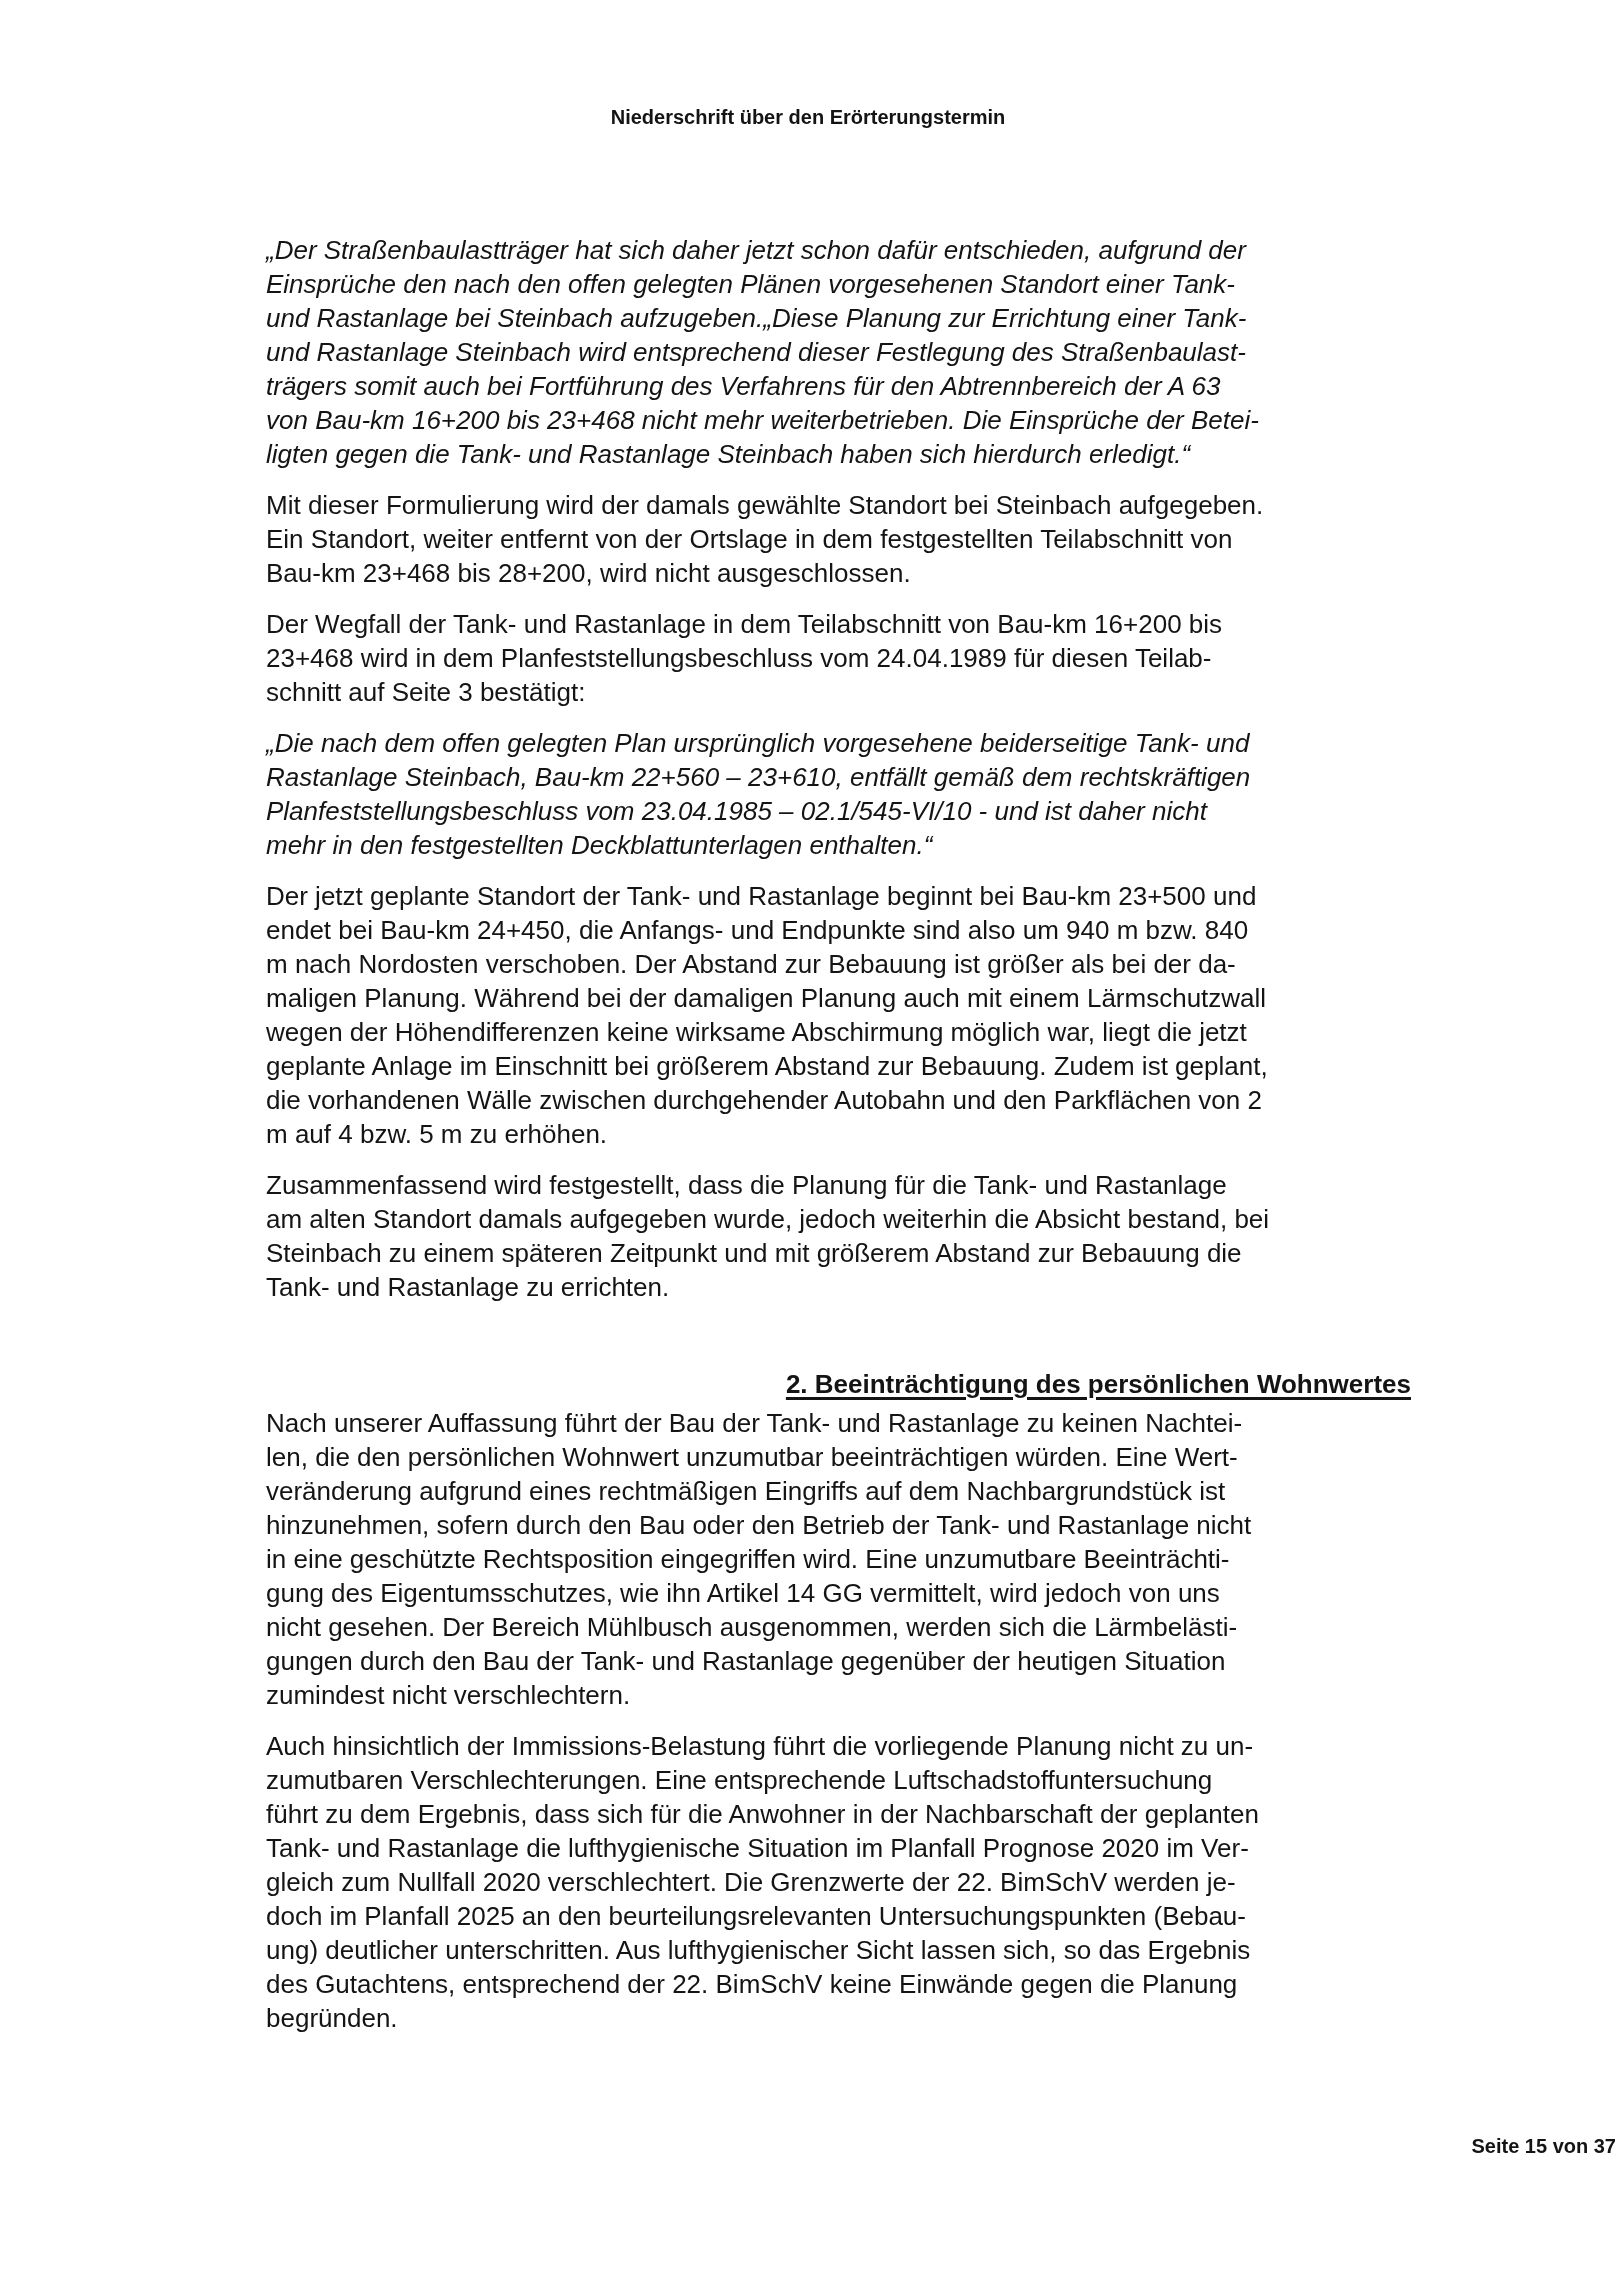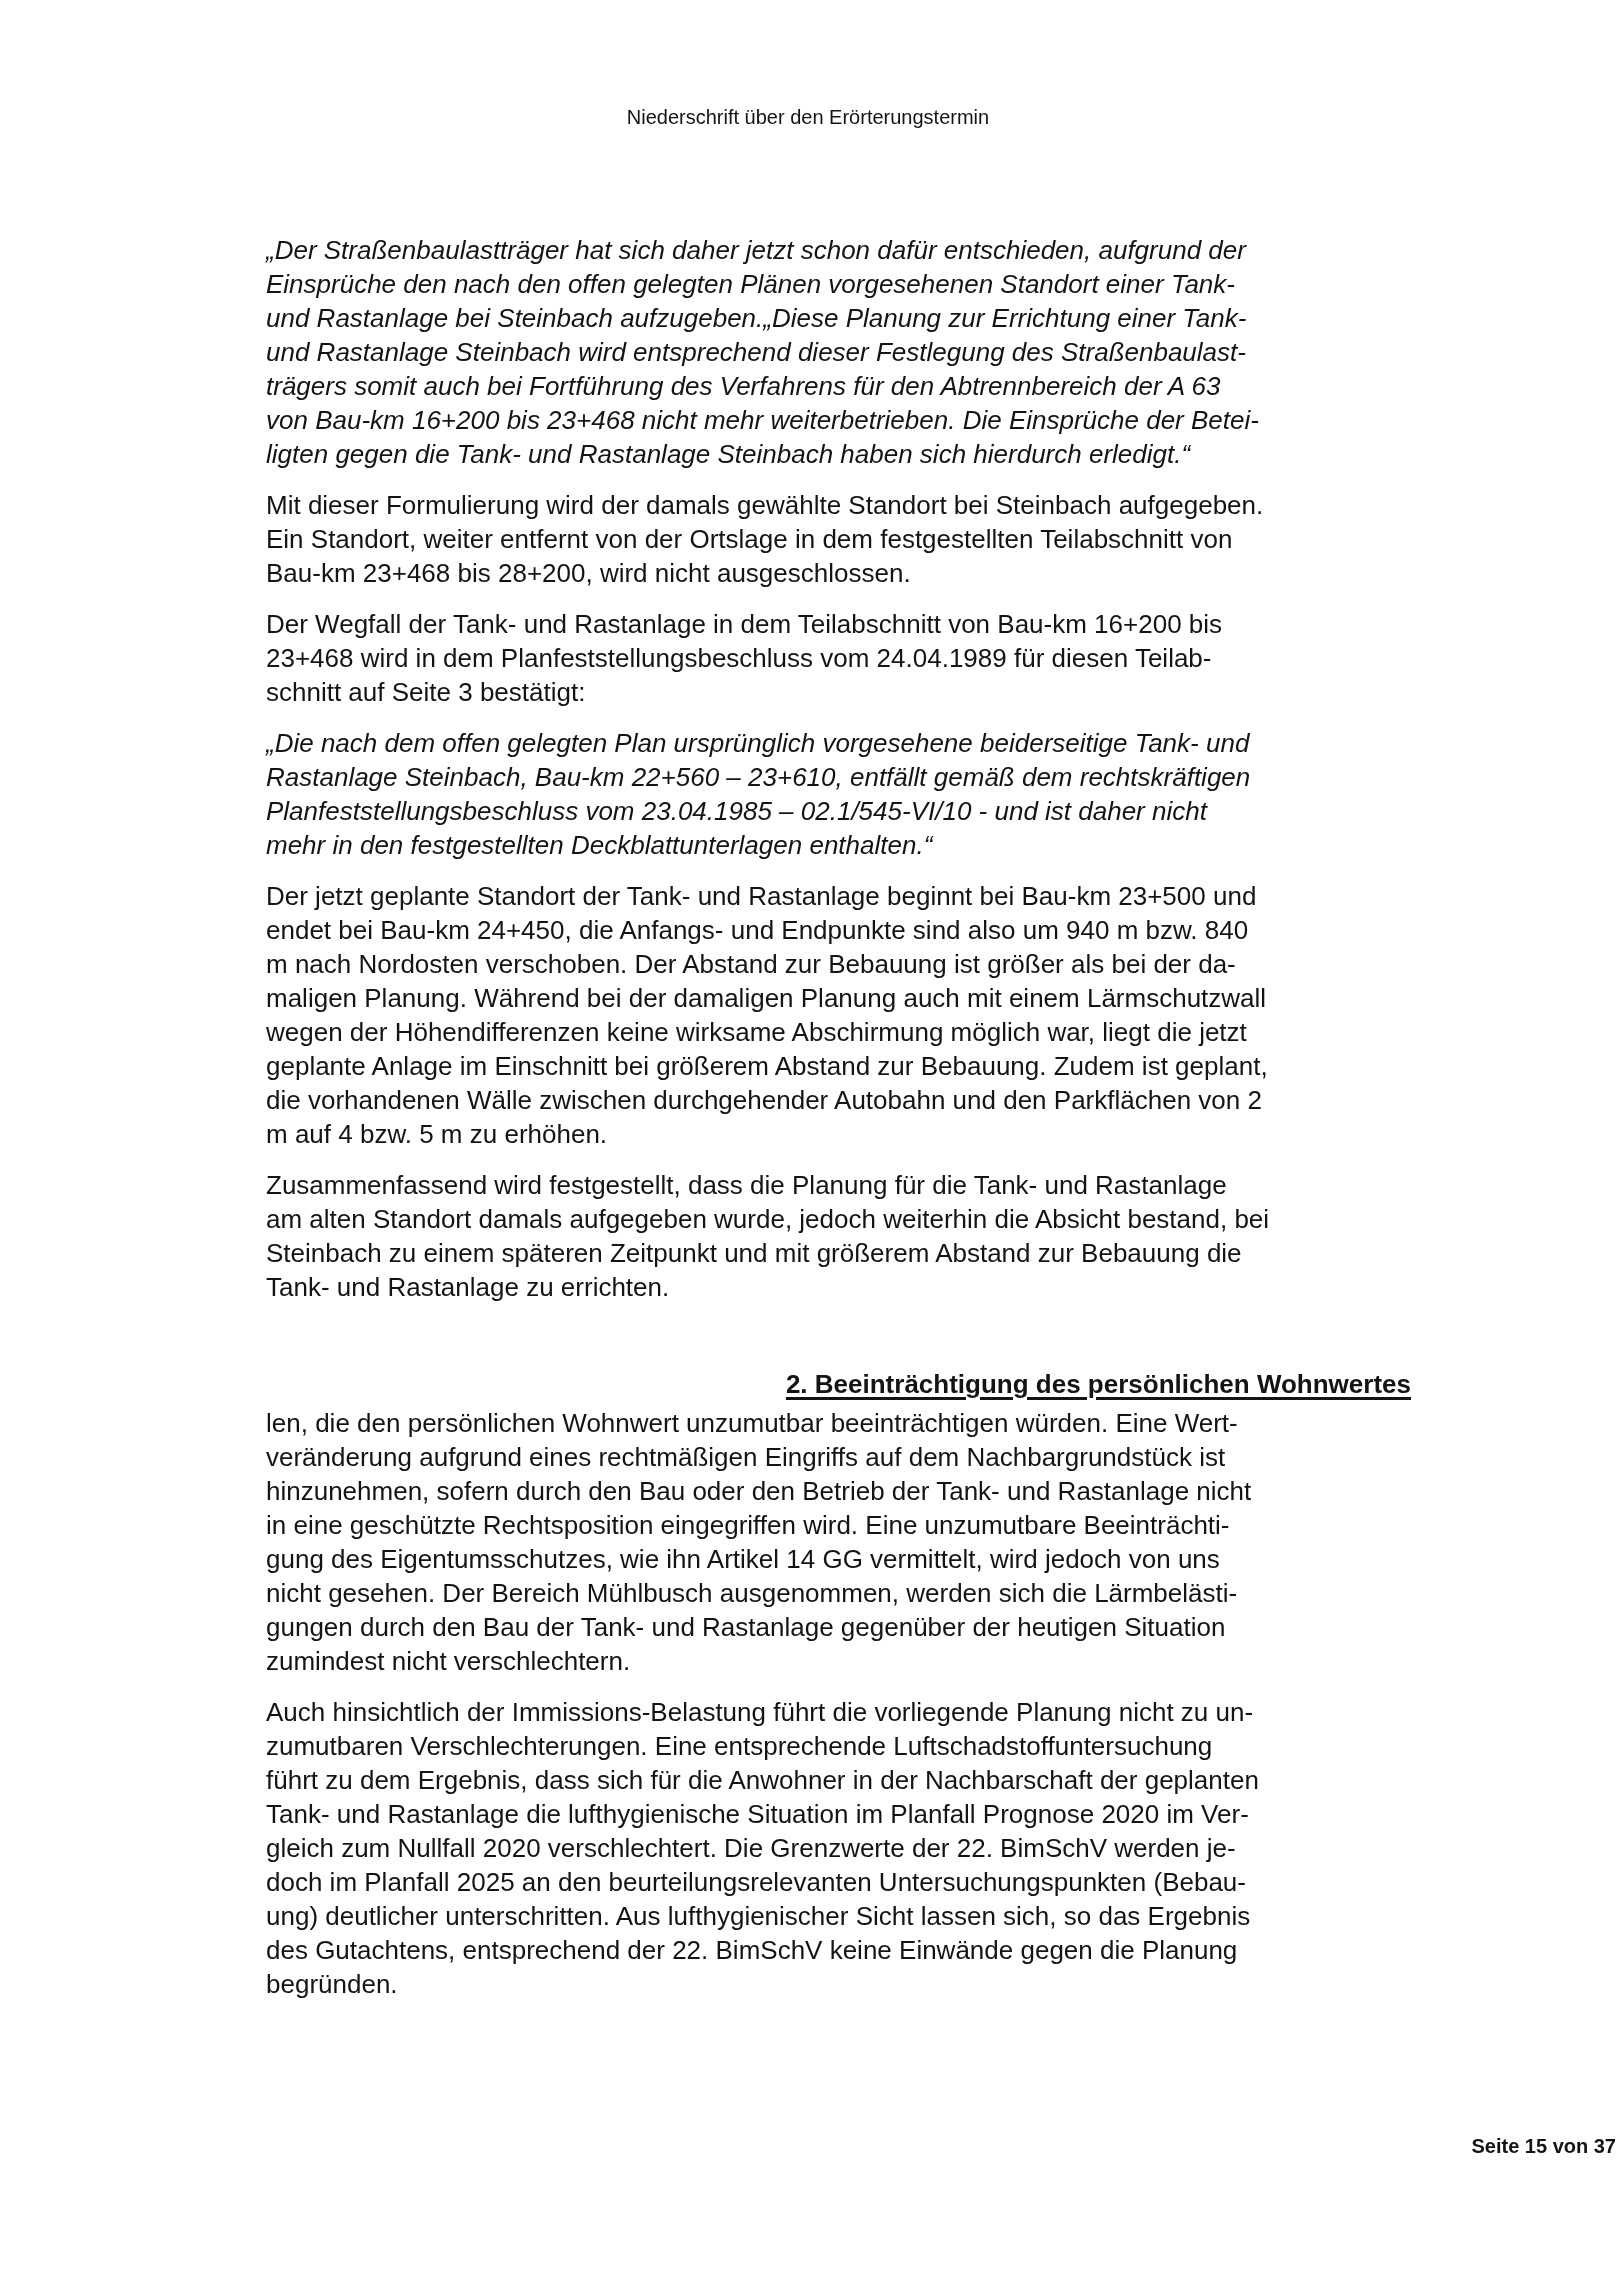--- a/index.html
+++ b/index.html
@@ -15,21 +15,21 @@
       font-family: "Liberation Sans", sans-serif;
       color: #141414;
     }
     .page-header {
       position: absolute;
       top: 106px;
       left: 0;
       width: 1616px;
       text-align: center;
       font-size: 20px;
-      font-weight: normal;
+      font-weight: bold;
       letter-spacing: 0px;
     }
     .content {
       position: absolute;
       left: 258px;
       top: 233px;
       width: 1153px;
     }
     .para {
       font-size: 26px;
@@ -115,20 +115,21 @@
   <p class="para">
     <span class="line">Zusammenfassend wird festgestellt, dass die Planung für die Tank- und Rastanlage</span>
     <span class="line">am alten Standort damals aufgegeben wurde, jedoch weiterhin die Absicht bestand, bei</span>
     <span class="line">Steinbach zu einem späteren Zeitpunkt  und mit größerem Abstand zur Bebauung die</span>
     <span class="line">Tank- und Rastanlage zu errichten.</span>
   </p>
 
   <h2 class="heading">2. Beeinträchtigung des persönlichen Wohnwertes</h2>
 
   <p class="para">
+    <span class="line">Nach unserer Auffassung führt der Bau der Tank- und Rastanlage zu keinen Nachtei-</span>
     <span class="line">len, die den persönlichen Wohnwert unzumutbar beeinträchtigen würden. Eine Wert-</span>
     <span class="line">veränderung aufgrund eines rechtmäßigen Eingriffs auf dem Nachbargrundstück ist</span>
     <span class="line">hinzunehmen, sofern durch den Bau oder den Betrieb der Tank- und Rastanlage nicht</span>
     <span class="line">in eine geschützte Rechtsposition eingegriffen wird. Eine unzumutbare Beeinträchti-</span>
     <span class="line">gung des Eigentumsschutzes, wie ihn Artikel 14 GG vermittelt, wird jedoch von uns</span>
     <span class="line">nicht gesehen. Der Bereich Mühlbusch ausgenommen, werden sich die Lärmbelästi-</span>
     <span class="line">gungen durch den Bau der Tank- und Rastanlage gegenüber der heutigen Situation</span>
     <span class="line">zumindest nicht verschlechtern.</span>
   </p>
 

